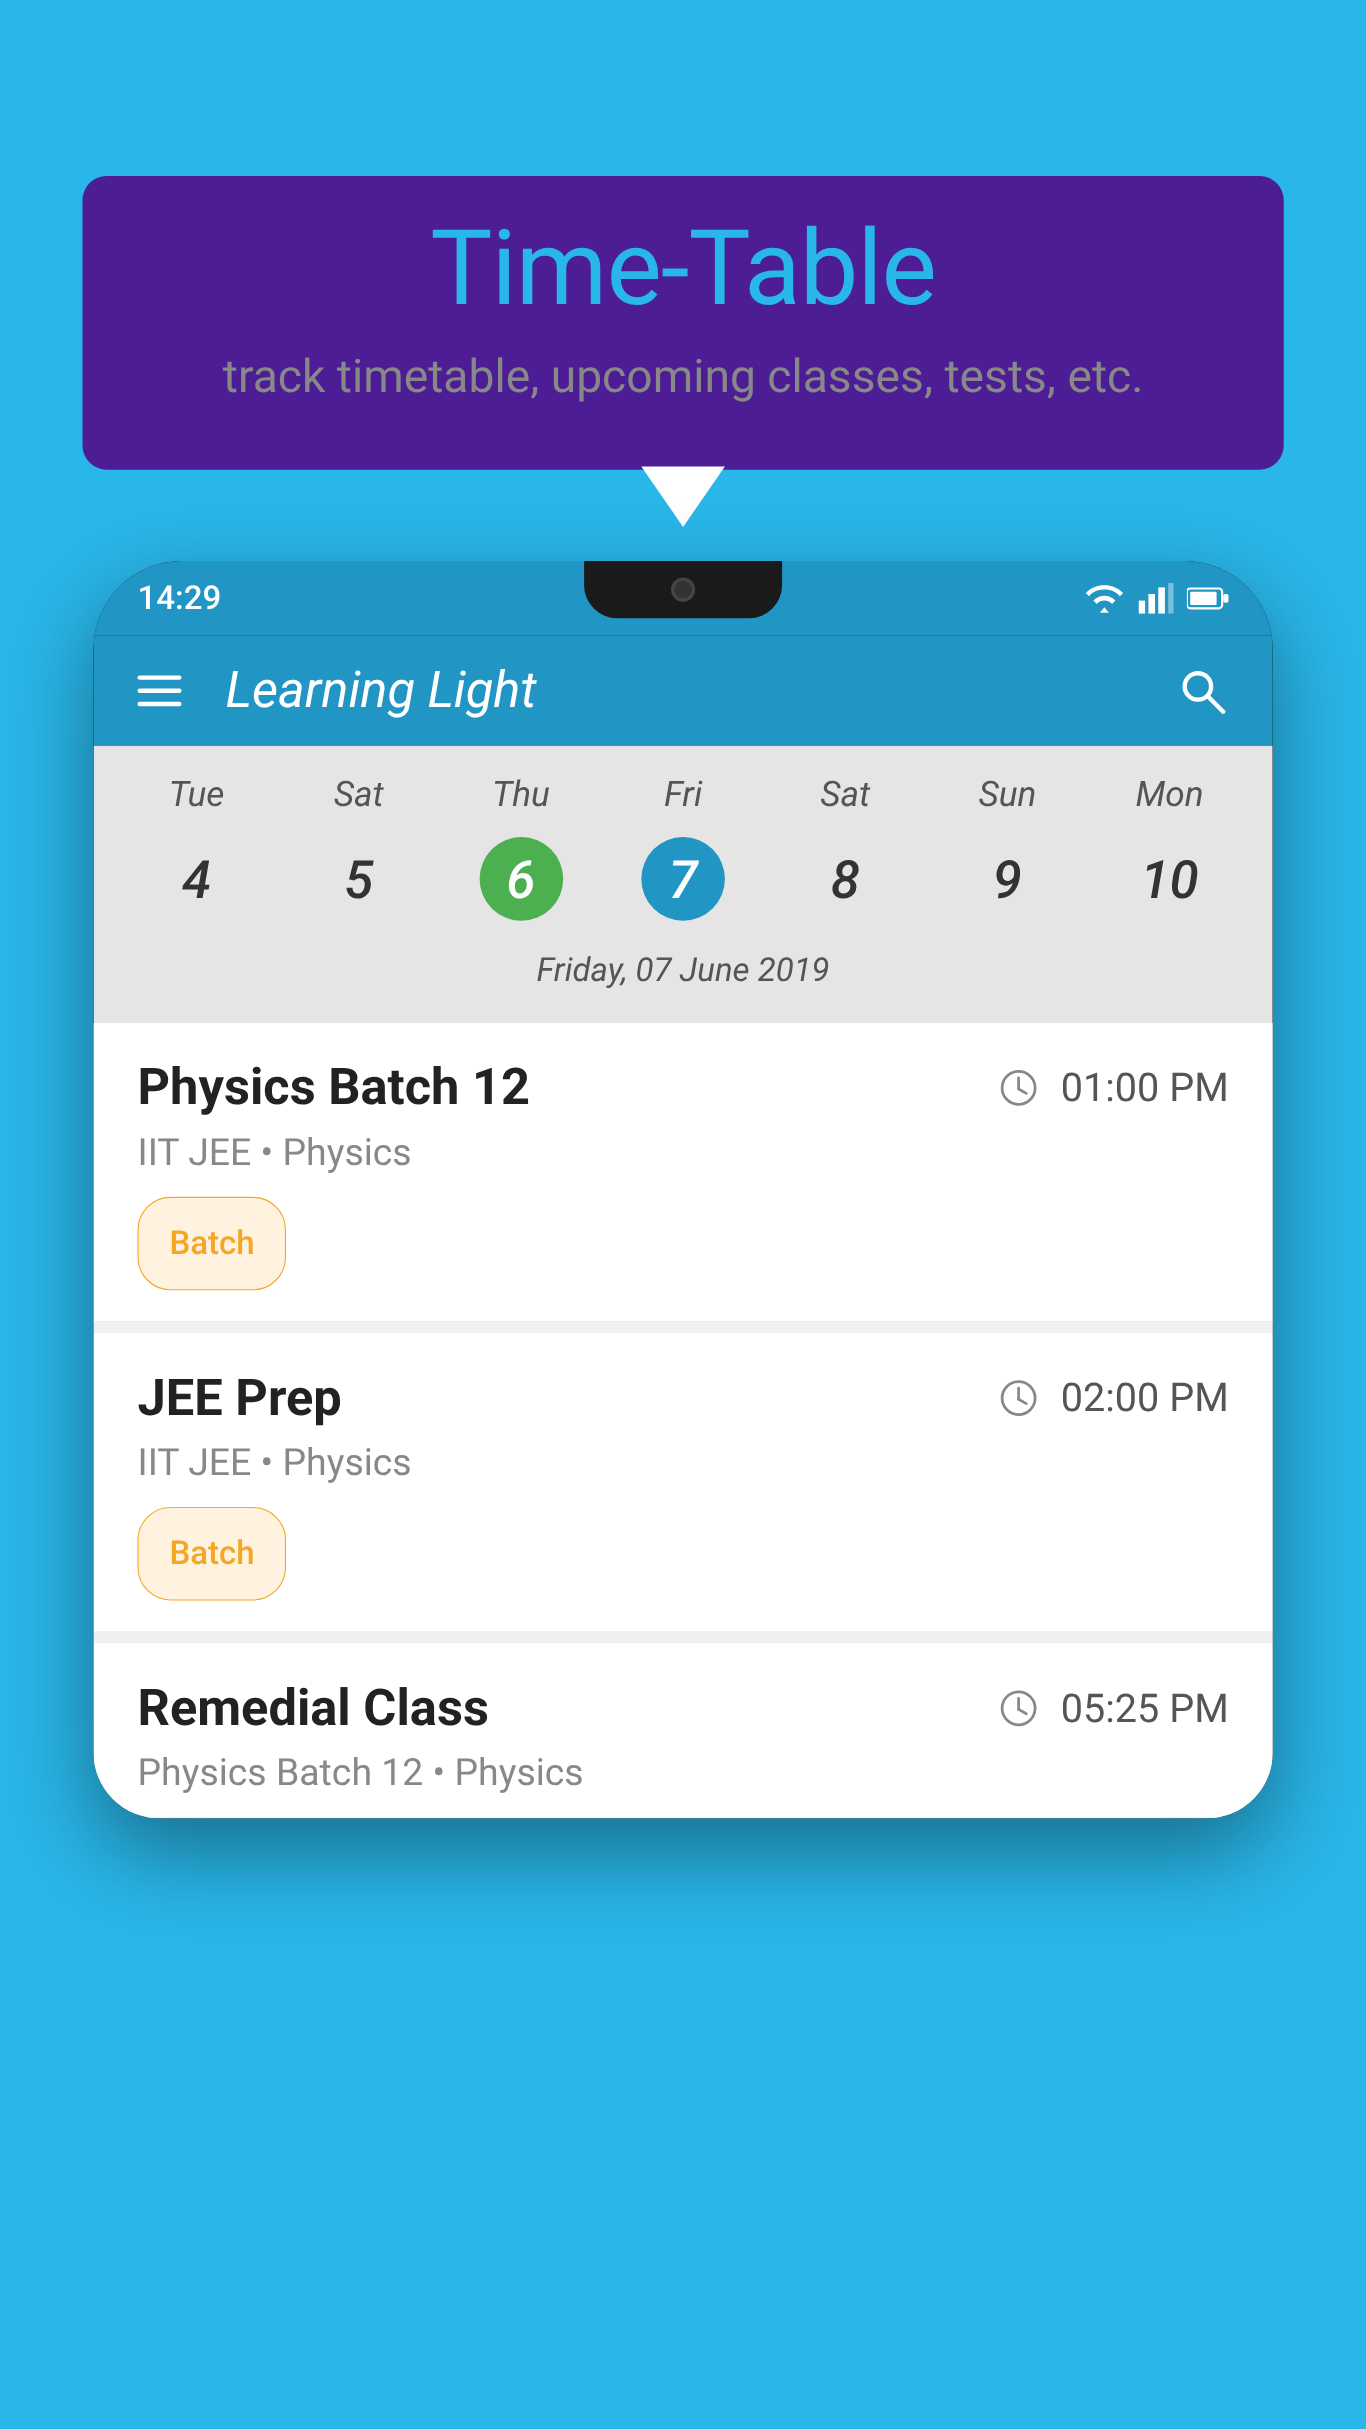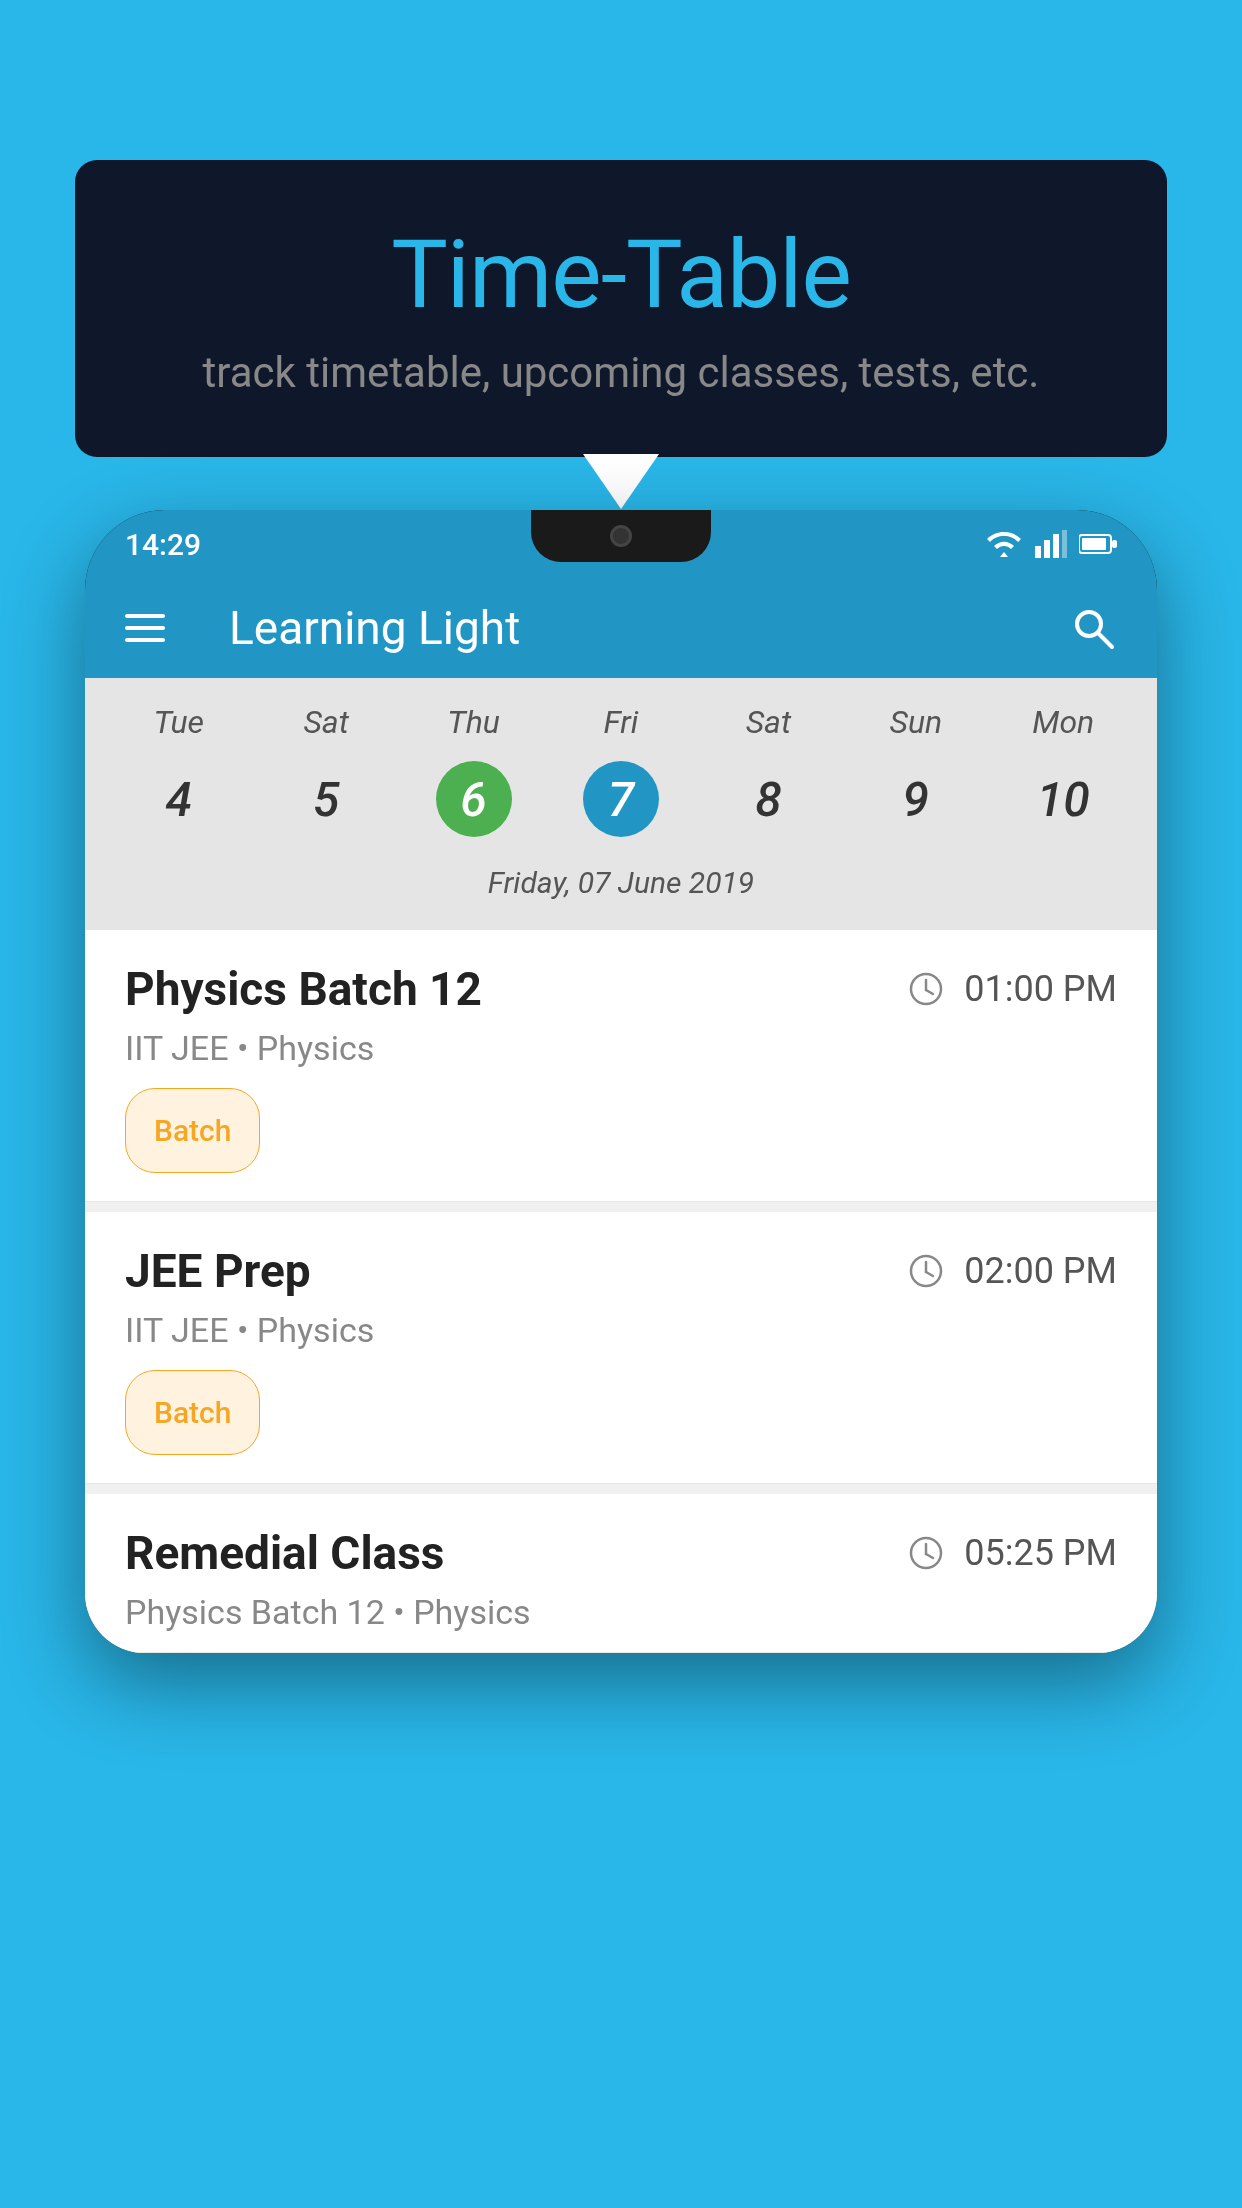--- a/index.html
+++ b/index.html
@@ -16,23 +16,23 @@
 
     
     .speech-bubble-container {
       position: absolute;
       top: 160px;
       left: 75px;
       right: 75px;
     }
 
     .speech-bubble {
-      background: #0f172a;
+      background: #4c1d95;
       border-radius: 22px;
-      padding: 59px 60px 60px 60px;
+      padding: 29px 60px 60px 60px;
       text-align: center;
       position: relative;
     }
 
     .speech-bubble::after {
       content: '';
       position: absolute;
       bottom: -52px;
       left: 50%;
       transform: translateX(-50%);
@@ -164,22 +164,23 @@
       width: 40px;
       height: 4px;
       background: white;
       border-radius: 2px;
     }
 
     .app-title {
       color: white;
       font-size: 46px;
       font-weight: 400;
-      margin-left: 64px;
+      margin-left: 40px;
       flex: 1;
+      font-style: italic;
     }
 
     
     .calendar-strip {
       background: #e5e5e5;
       padding: 25px 20px 10px 20px;
       font-style: italic;
     }
 
     .day-labels {

